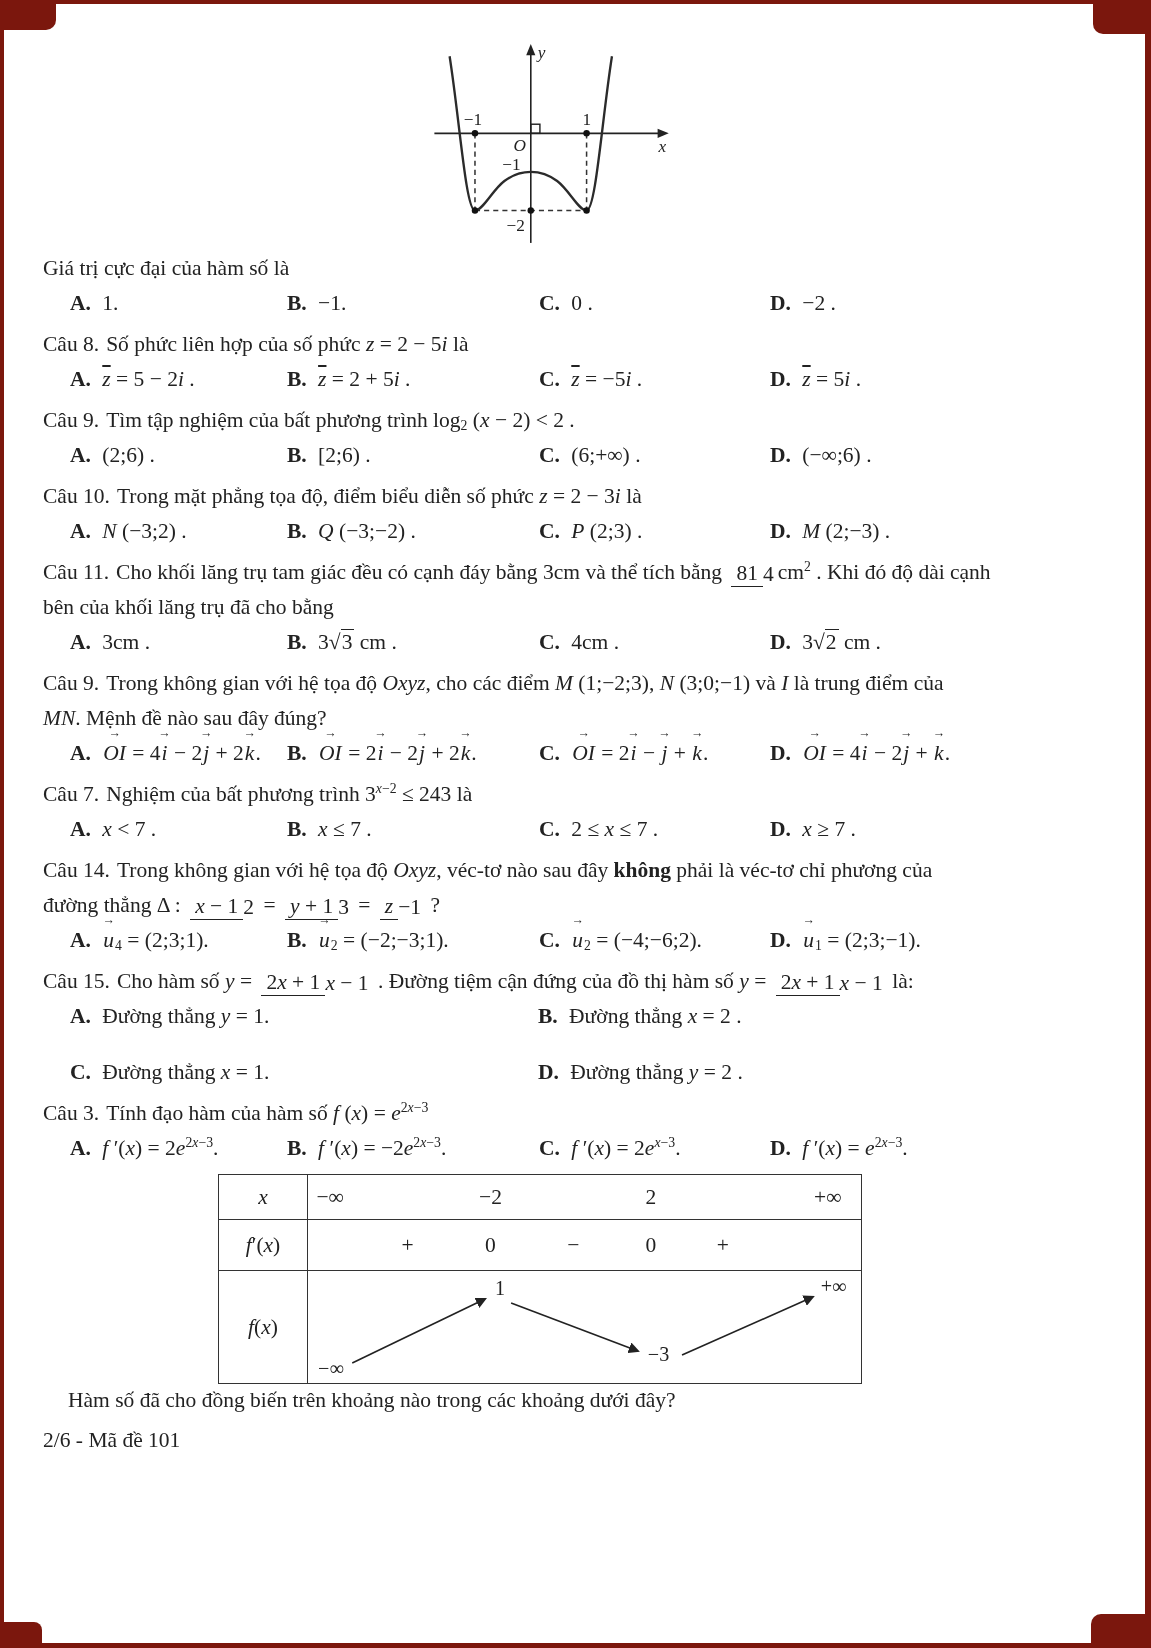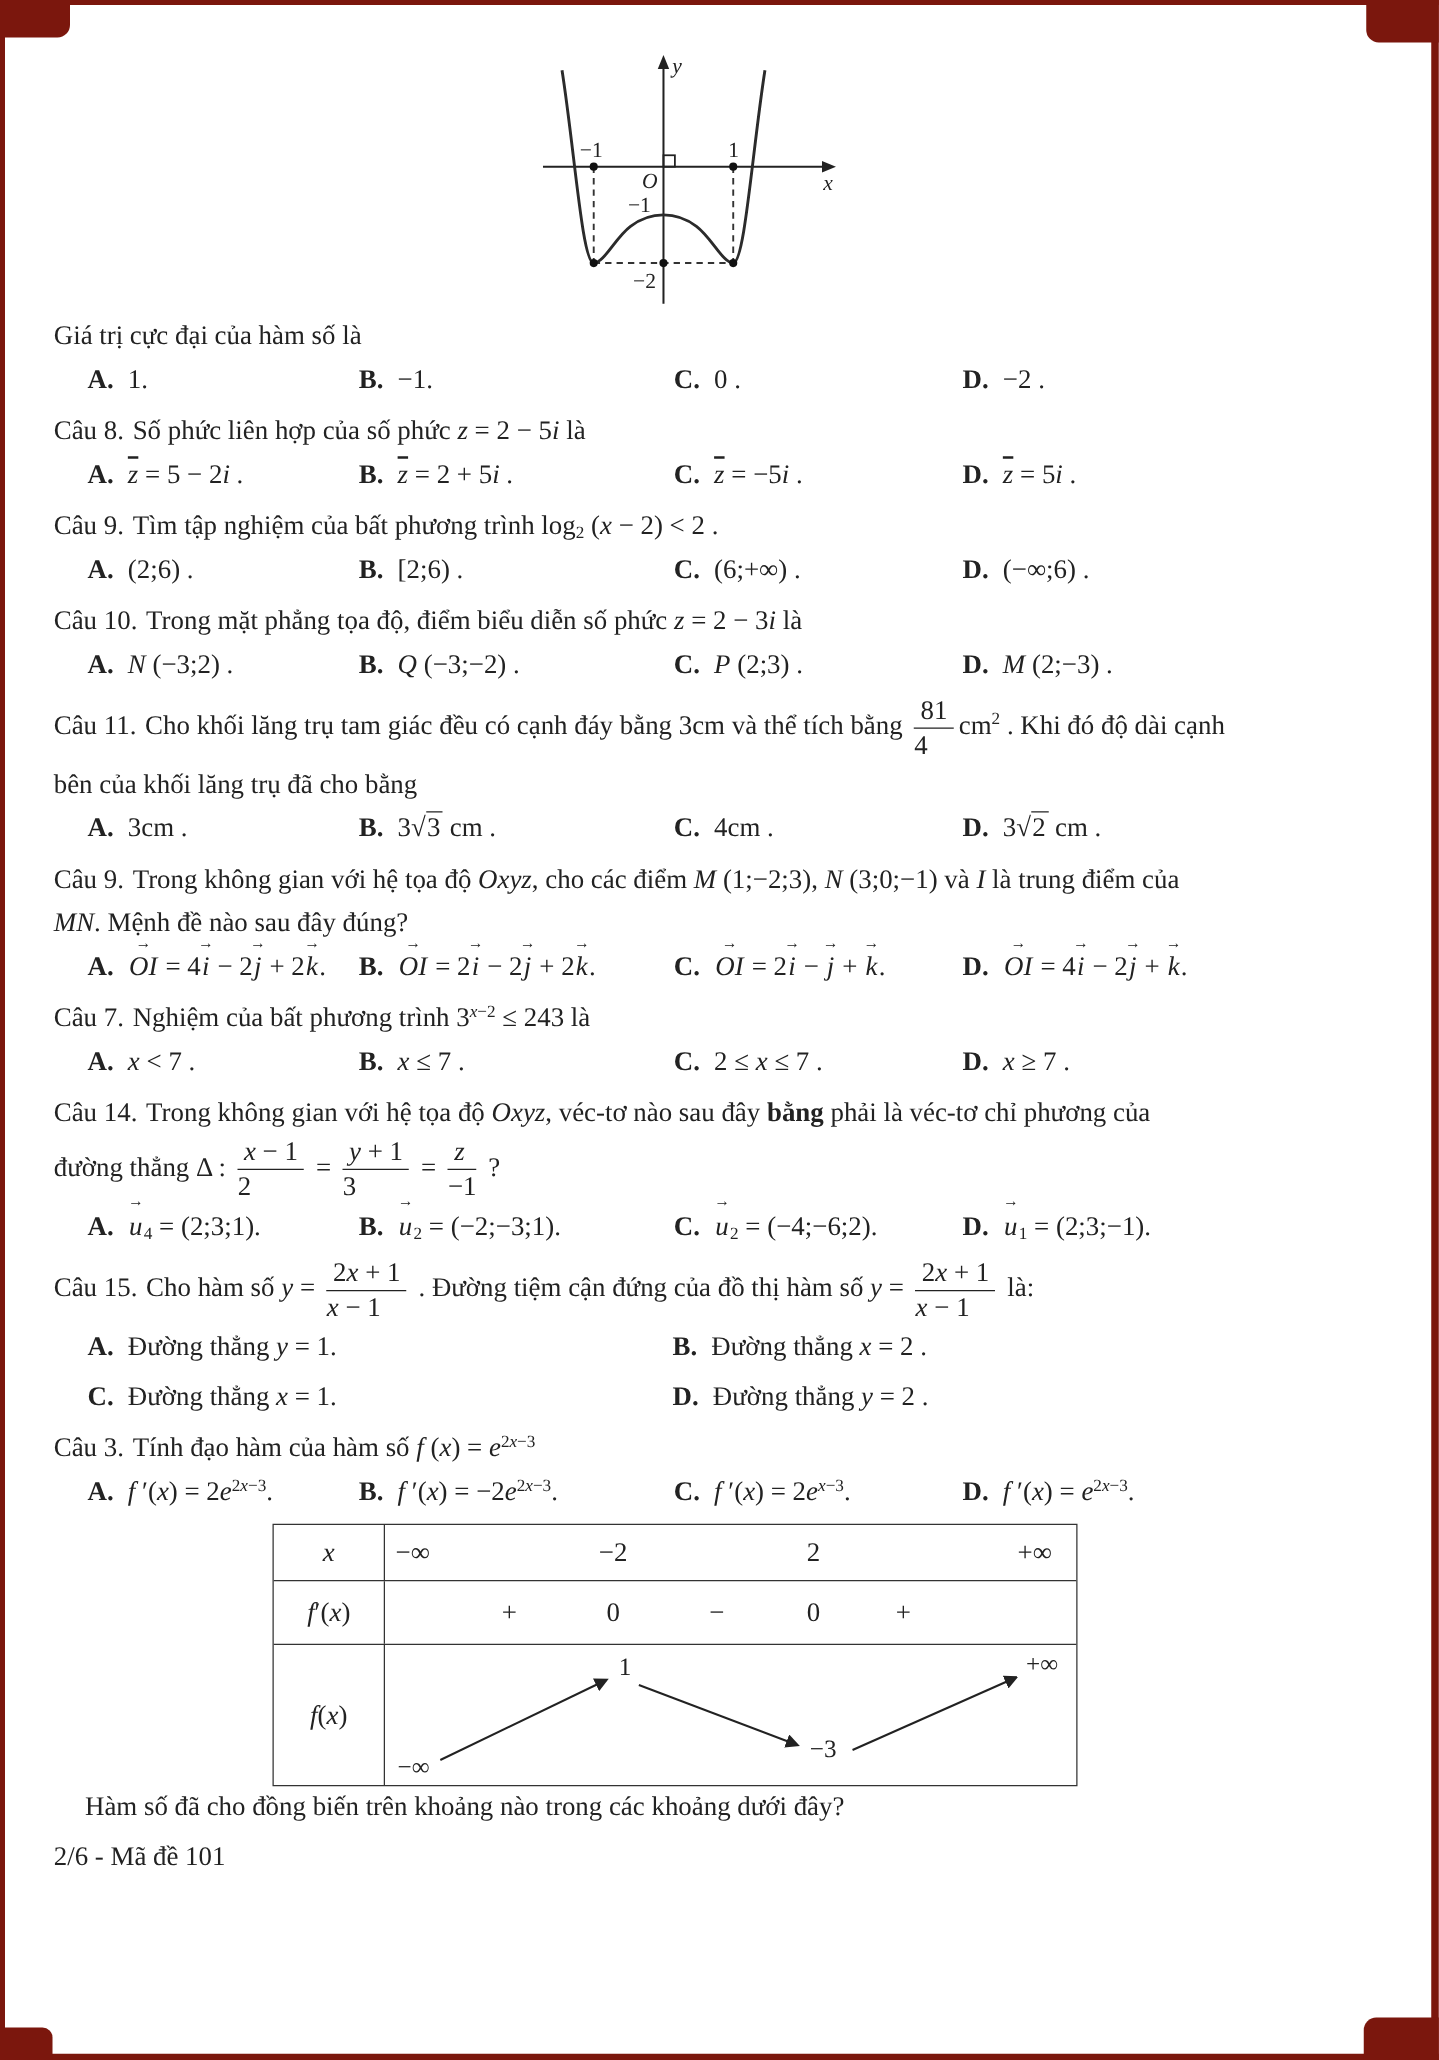--- a/index.html
+++ b/index.html
@@ -23,29 +23,29 @@
   #content{position:absolute;left:43px;right:44px;top:34px}
 
   .figure{margin:6px 0 4px 372px;width:262px;height:208px}
   .figure svg text{font-family:"Liberation Serif",serif;font-size:17px;fill:#222}
 
   .q{margin:0}
   .stem-line{margin-top:3px}
   .qnum{font-weight:normal;margin-right:7px}
   .opts{display:grid;padding-left:27px;margin:3px 0 9px}
   .opts4{grid-template-columns:217px 252px 231px auto}
-  .opts2{grid-template-columns:468px auto;row-gap:8px}
+  .opts2{grid-template-columns:468px auto;row-gap:24px}
   .opt{white-space:nowrap}
   .olab{font-weight:bold;margin-right:6px}
 
   i{font-style:italic}
   sup{font-size:0.64em;vertical-align:0.55em;line-height:0}
   sub{font-size:0.64em;vertical-align:-0.25em;line-height:0}
   .ol{text-decoration:overline}
-  .fr{display:inline-flex;flex-direction:column;vertical-align:middle;margin:0 4px;line-height:1.15}
+  .fr{display:inline-flex;flex-direction:row;vertical-align:middle;margin:0 4px;line-height:1.15}
   .fr .n{border-bottom:1.6px solid currentColor;padding:0 5px 1px;display:block}
   .fr .d{padding-top:1px;display:block}
   .sqt .rad{border-top:1.4px solid currentColor;padding:0 2px 0 1px}
   .vec{display:inline-block;position:relative;padding:0 1px}
   .vec::after{content:"→";position:absolute;left:50%;top:-0.78em;transform:translateX(-50%);font-size:0.58em;font-style:normal;line-height:1}
 
   
   .bbt{margin:10px 0 0 175px;width:642px;border:1.6px solid #333}
   .bbt-row{display:flex;border-bottom:1.4px solid #333;position:relative}
   .bbt-row:last-child{border-bottom:none}
@@ -169,21 +169,21 @@
       <div class="q" id="q13">
         <div class="stem-line"><b class="qnum">Câu 7.</b><span>Nghiệm của bất phương trình  3<sup><i>x</i>−2</sup> ≤ 243  là</span></div>
         <div class="opts opts4">
           <div class="opt"><b class="olab">A.</b> <span><i>x</i> &lt; 7 .</span></div>
           <div class="opt"><b class="olab">B.</b> <span><i>x</i> ≤ 7 .</span></div>
           <div class="opt"><b class="olab">C.</b> <span>2 ≤ <i>x</i> ≤ 7 .</span></div>
           <div class="opt"><b class="olab">D.</b> <span><i>x</i> ≥ 7 .</span></div>
         </div>
       </div>
       <div class="q" id="q14">
-        <div class="stem-line"><b class="qnum">Câu 14.</b><span>Trong không gian với hệ tọa độ  <i>Oxyz</i>,  véc-tơ nào sau đây <b>bằng</b> phải là véc-tơ chỉ phương của</span></div>
+        <div class="stem-line"><b class="qnum">Câu 14.</b><span>Trong không gian với hệ tọa độ  <i>Oxyz</i>,  véc-tơ nào sau đây <b>không</b> phải là véc-tơ chỉ phương của</span></div>
         <div class="stem-line"><span>đường thẳng  Δ : <span class="fr">
               <span class="n"><i>x</i> − 1</span>
               <span class="d">2</span>
             </span> = <span class="fr">
               <span class="n"><i>y</i> + 1</span>
               <span class="d">3</span>
             </span> = <span class="fr">
               <span class="n"><i>z</i></span>
               <span class="d">−1</span>
             </span> ?</span></div>

